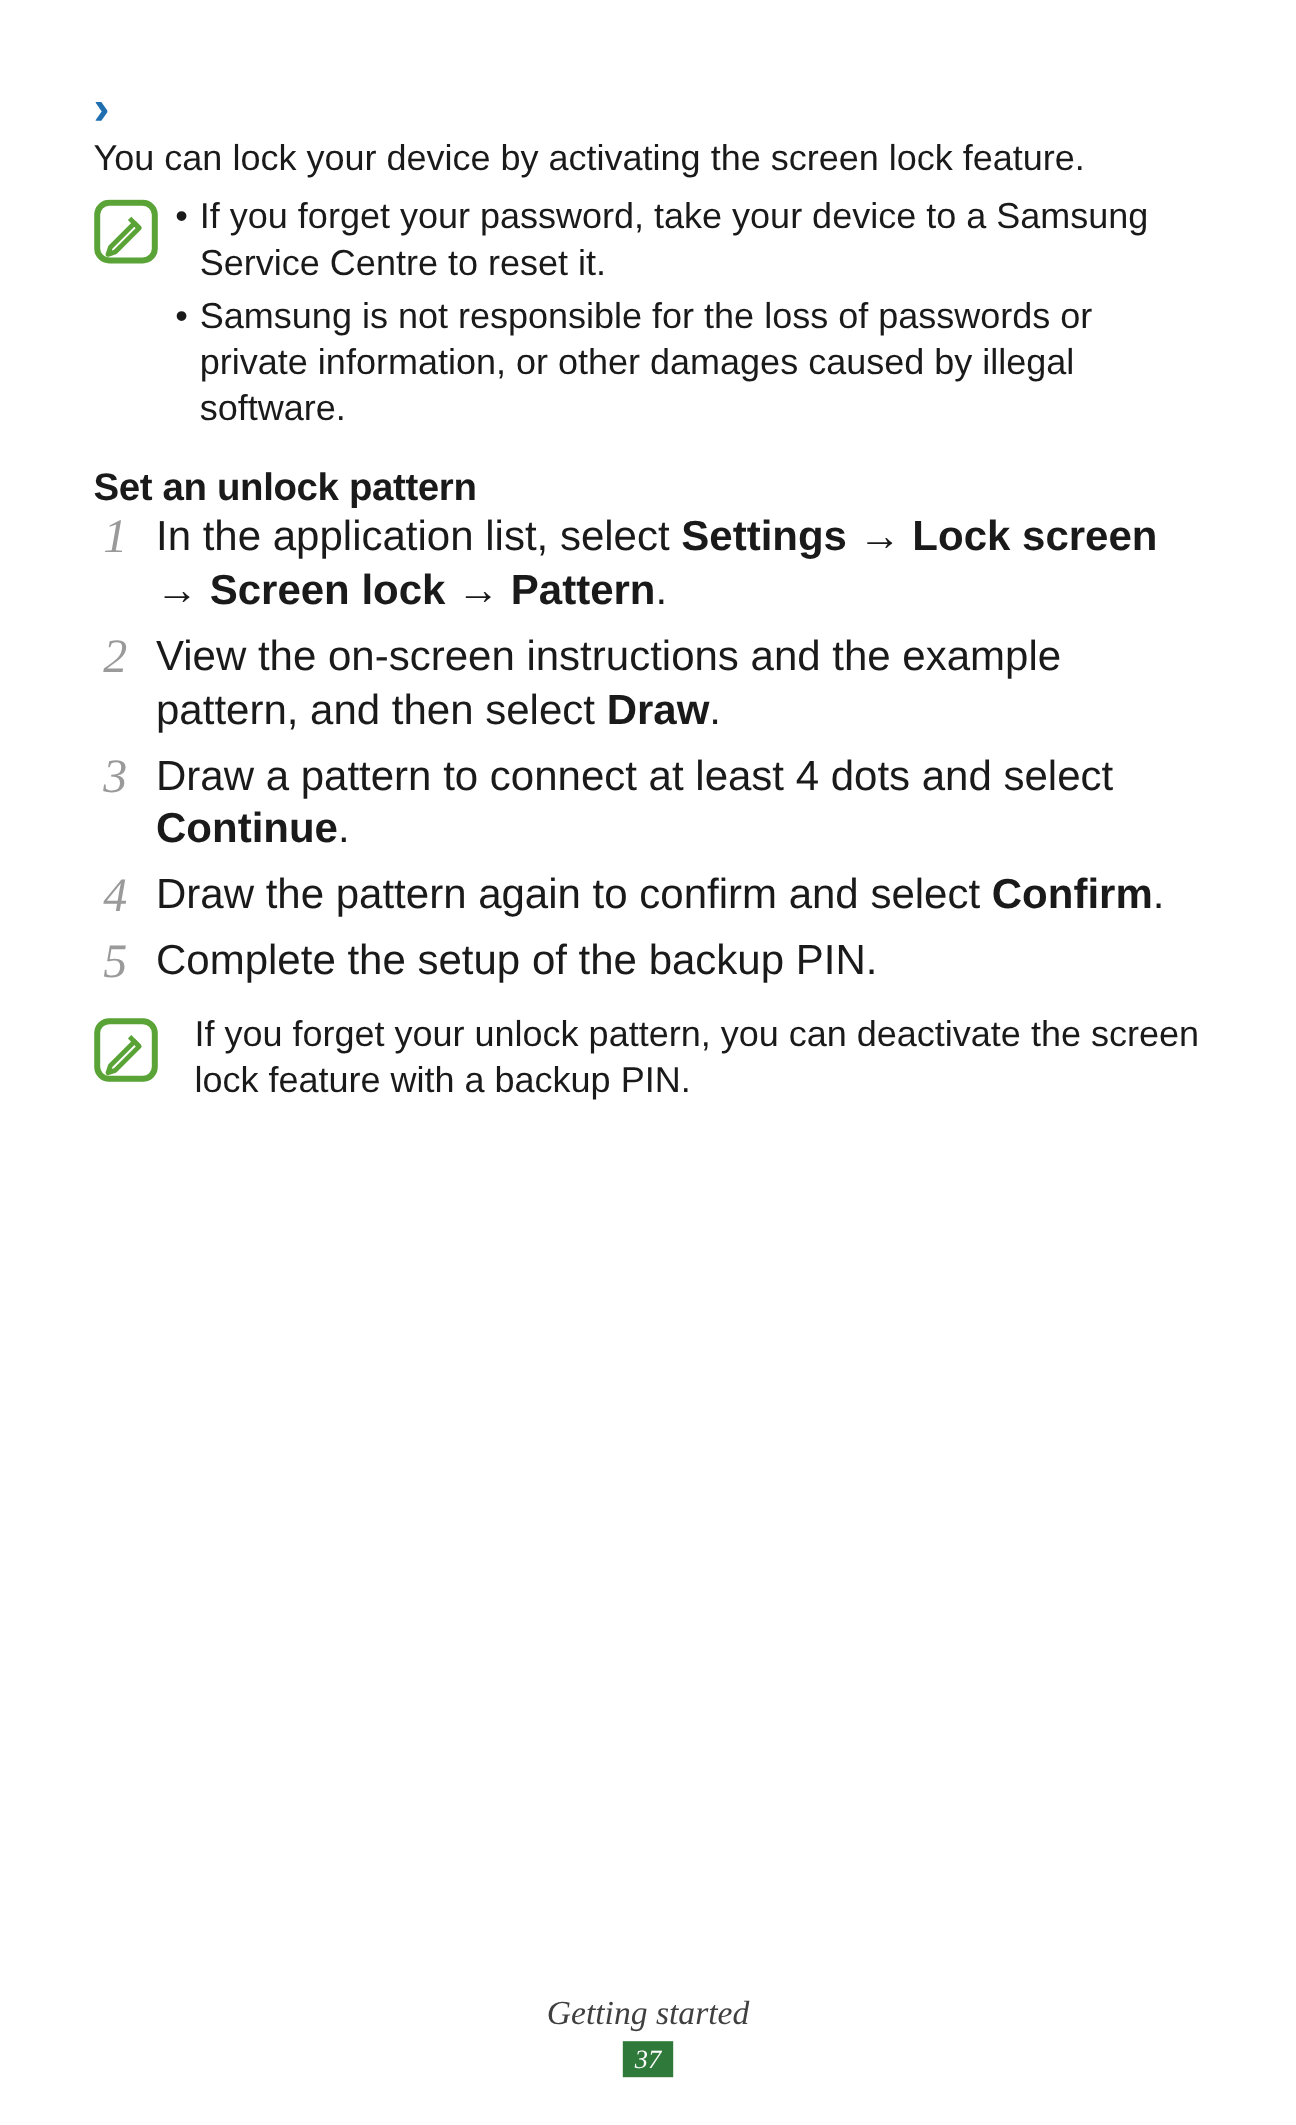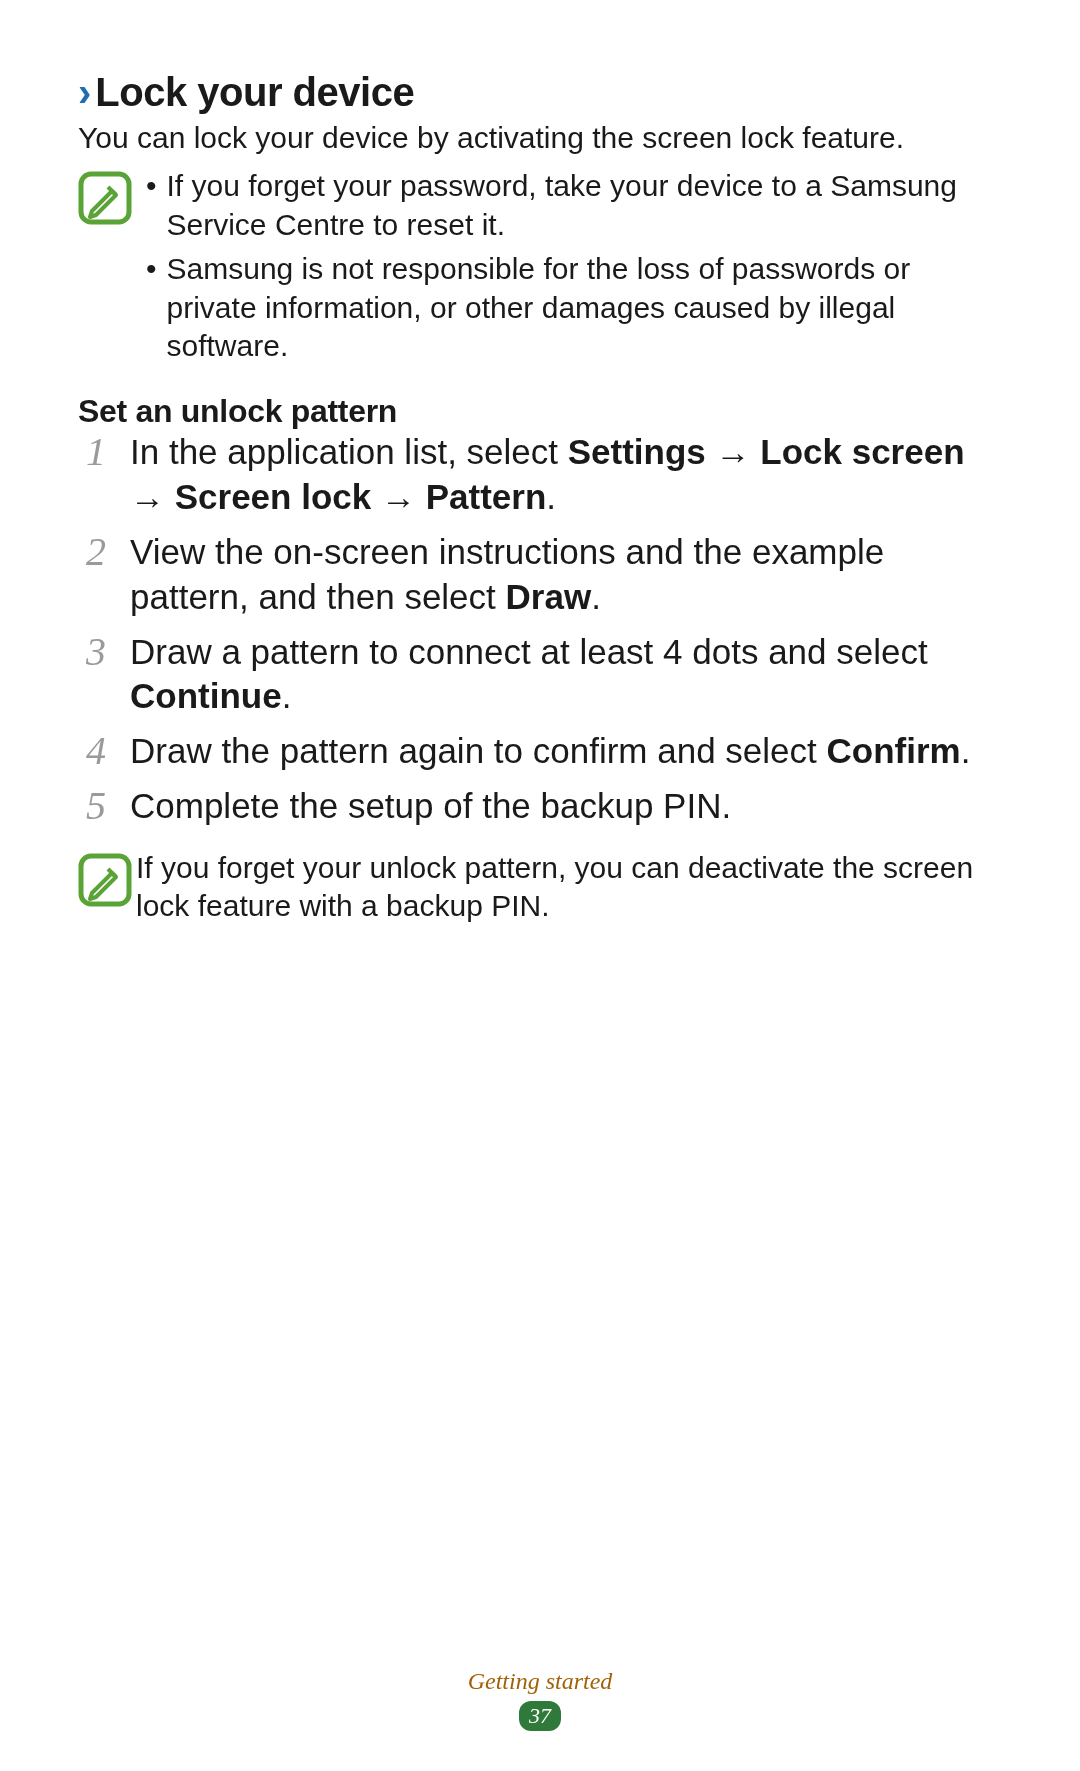--- a/index.html
+++ b/index.html
@@ -12,34 +12,33 @@
   .note-block { display: flex; align-items: flex-start; gap: 14px; margin-bottom: 22px; }
   .note-icon-wrap { flex: 0 0 54px; padding-top: 4px; }
   .bullets { flex: 1; }
   .bullet-row { display: flex; gap: 10px; font-size: 30px; line-height: 1.28; margin-bottom: 6px; }
   .bullet-dot { flex: 0 0 auto; }
   .h3 { font-weight: 700; font-size: 32px; letter-spacing: -0.3px; }
   .step-row { display: flex; align-items: flex-start; gap: 16px; margin-bottom: 10px; }
   .step-num { flex: 0 0 36px; font-family: Georgia, "Times New Roman", serif; font-style: italic; font-size: 40px; color: #9a9a9a; line-height: 1; padding-top: 2px; text-align: center; }
   .step-body { flex: 1; font-size: 35px; line-height: 1.28; }
   .step-body b { font-weight: 700; }
-  .note-inline { display: flex; align-items: flex-start; gap: 4px; margin-top: 20px; }
+  .note-inline { display: flex; align-items: flex-start; gap: 30px; margin-top: 20px; }
   .note-inline .note-text { flex: 1; font-size: 30px; line-height: 1.28; }
   .footer { position: absolute; left: 0; right: 0; bottom: 40px; text-align: center; }
-  .footer-section { font-family: Georgia, "Times New Roman", serif; font-style: italic; color: #a16207; font-size: 24px; margin-bottom: 6px; }
-  .footer-page { display: inline-block; background: #2f7a3a; color: #fff; font-family: Georgia, "Times New Roman", serif; font-style: italic; font-size: 22px; padding: 2px 10px; border-radius: 12px; }
+  .footer-section { font-family: Georgia, "Times New Roman", serif; font-style: italic; color: #404040; font-size: 28px; margin-bottom: 6px; }
+  .footer-page { display: inline-block; background: #2f7a3a; color: #fff; font-family: Georgia, "Times New Roman", serif; font-style: italic; font-size: 22px; padding: 2px 10px; border-radius: 0; }
 </style>
 </head>
 <body>
 
 <div class="page">
 
   <div class="h2-row">
     <span class="chevron">›</span>
-    <span class="h2">Lock your device</span>
   </div>
 
   <p class="intro">You can lock your device by activating the screen lock feature.</p>
 
   <div class="note-block">
     <div class="note-icon-wrap">
       <svg width="54" height="54" viewBox="0 0 54 54">
         <rect x="3" y="3" width="48" height="48" rx="10" ry="10" fill="none" stroke="#5aa336" stroke-width="5"></rect>
         <path d="M14 40 L34 20 L38 24 L18 44 L12 46 Z" fill="none" stroke="#5aa336" stroke-width="4" stroke-linejoin="round"></path>
         <path d="M30 16 L38 24" stroke="#5aa336" stroke-width="4"></path>

